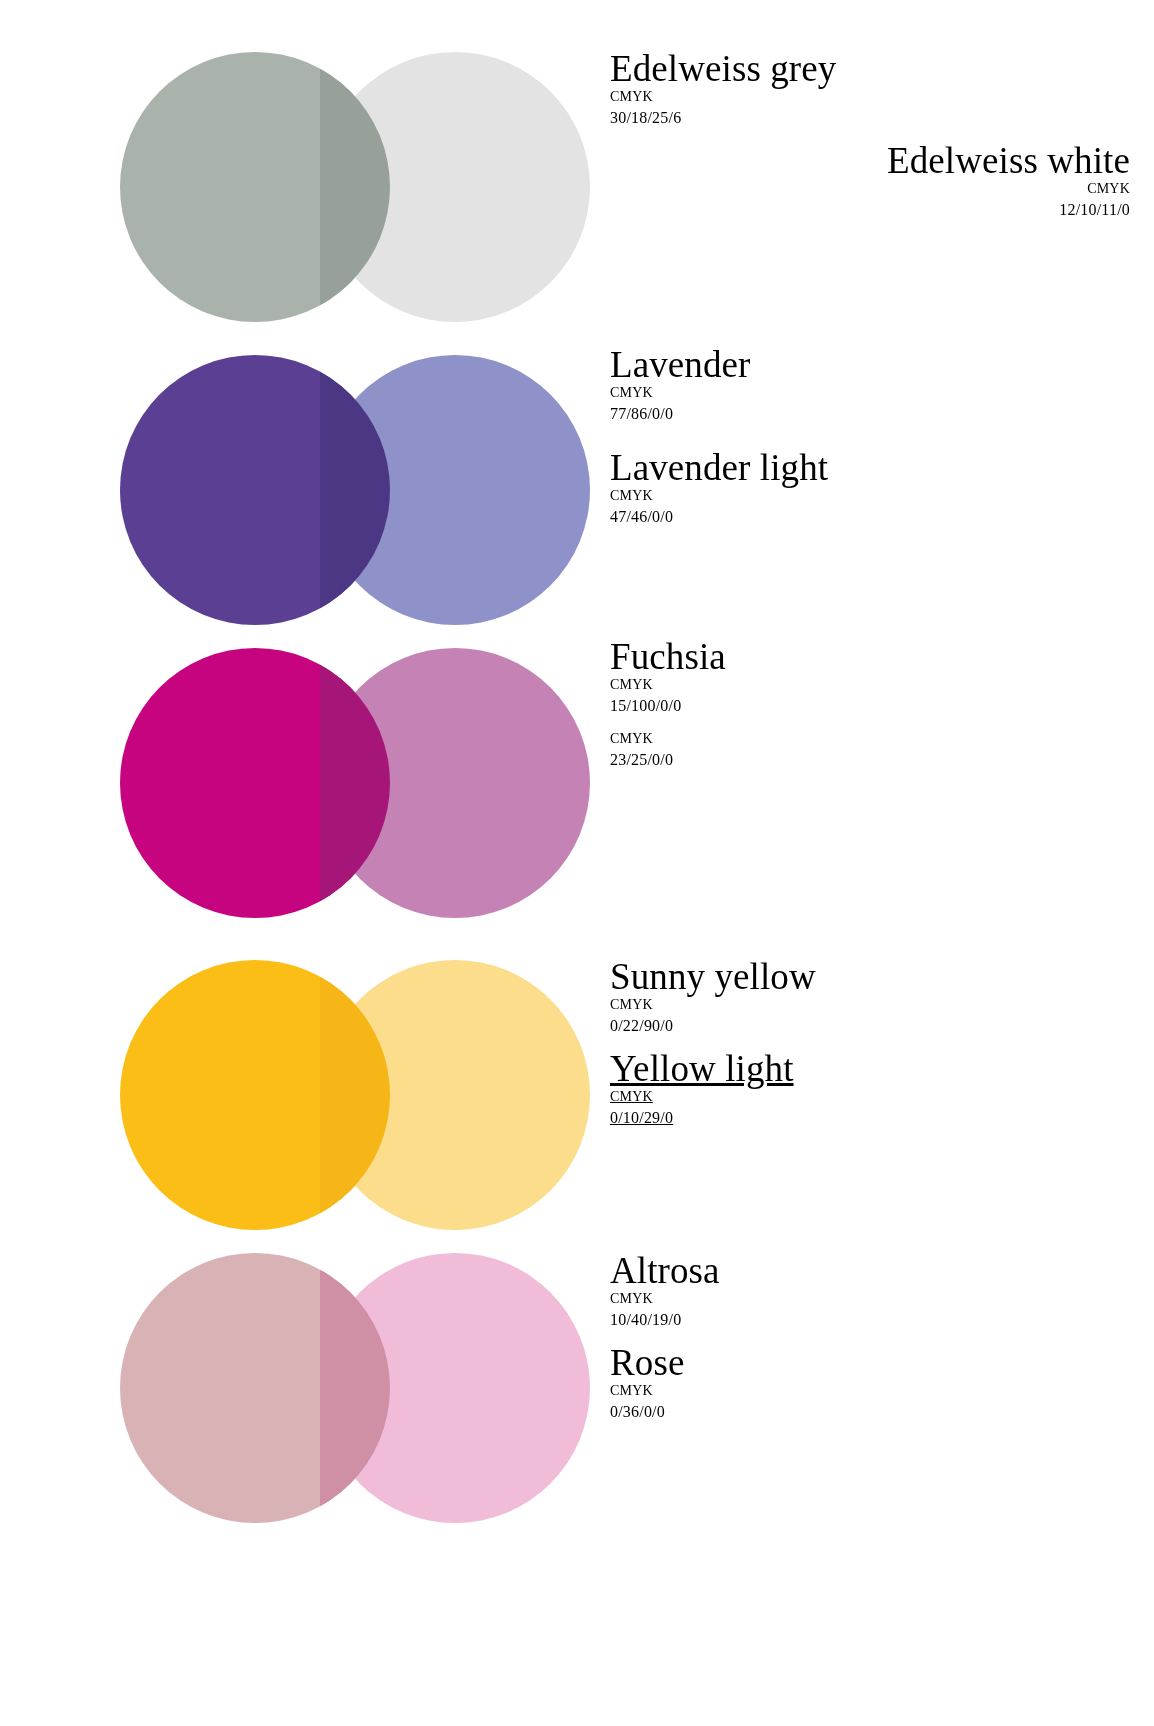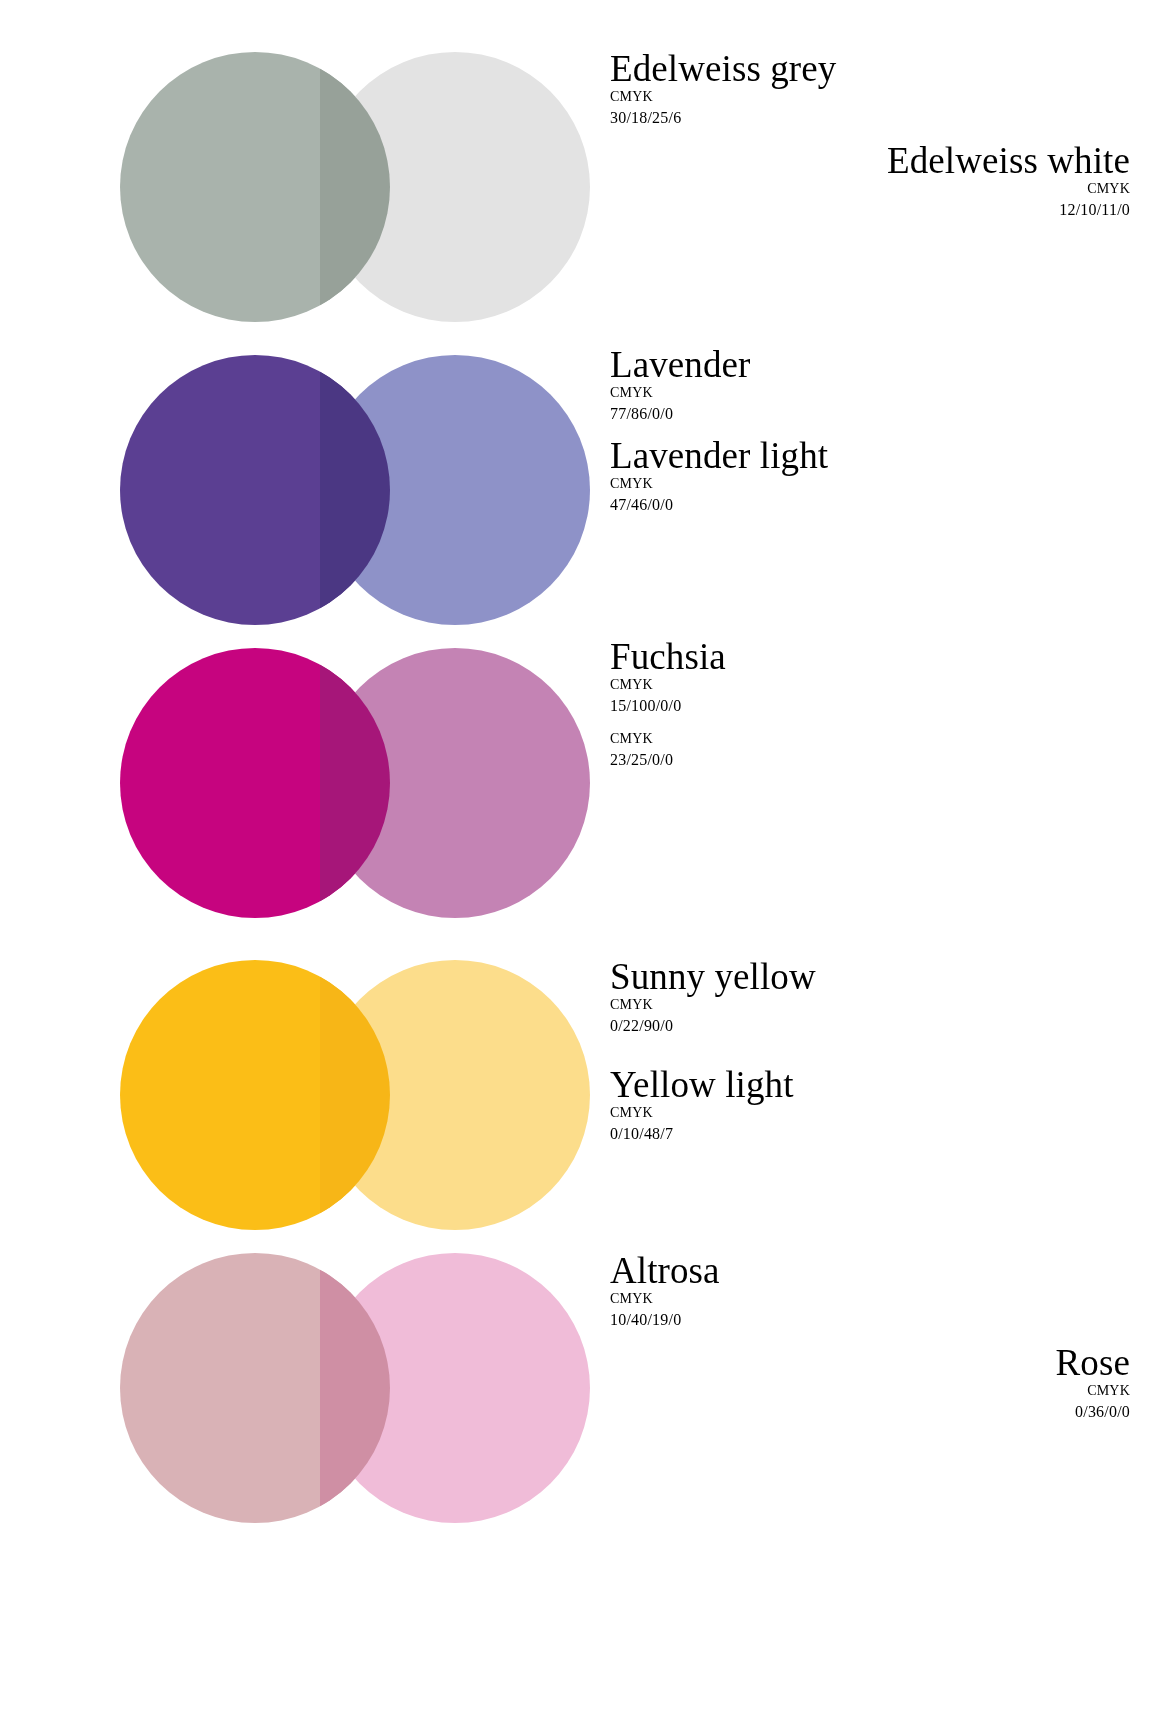--- a/index.html
+++ b/index.html
@@ -125,21 +125,21 @@
       <div class="overlap">
         <div class="overlap-inner" style="background:#4b3783;"></div>
       </div>
     </div>
     <div class="labels" style="top:346px;">
       <div class="color-entry">
         <div class="color-name">Lavender</div>
         <div class="cmyk-label">CMYK</div>
         <div class="cmyk-values">77/86/0/0</div>
       </div>
-      <div class="color-entry" style="margin-top:12px;">
+      <div class="color-entry" style="margin-top:24px;">
         <div class="color-name">Lavender light</div>
         <div class="cmyk-label">CMYK</div>
         <div class="cmyk-values">47/46/0/0</div>
       </div>
     </div>
   </div>
 
   <div class="swatch-group" style="top:0px;">
     <div class="venn" style="top:648px;">
       <div class="circle left" style="background:#c6047f;"></div>
@@ -168,43 +168,43 @@
       <div class="overlap">
         <div class="overlap-inner" style="background:#f7b617;"></div>
       </div>
     </div>
     <div class="labels" style="top:958px;">
       <div class="color-entry">
         <div class="color-name">Sunny yellow</div>
         <div class="cmyk-label">CMYK</div>
         <div class="cmyk-values">0/22/90/0</div>
       </div>
-      <div class="color-entry" style="margin-top:29px;">
+      <div class="color-entry" style="margin-top:13px;text-decoration:underline;">
         <div class="color-name">Yellow light</div>
         <div class="cmyk-label">CMYK</div>
-        <div class="cmyk-values">0/10/48/7</div>
+        <div class="cmyk-values">0/10/29/0</div>
       </div>
     </div>
   </div>
 
   <div class="swatch-group" style="top:0px;">
     <div class="venn" style="top:1253px;">
       <div class="circle left" style="background:#d9b2b6;"></div>
       <div class="circle right" style="background:#f0bcd8;"></div>
       <div class="overlap">
         <div class="overlap-inner" style="background:#cf8fa4;"></div>
       </div>
     </div>
     <div class="labels" style="top:1252px;">
       <div class="color-entry">
         <div class="color-name">Altrosa</div>
         <div class="cmyk-label">CMYK</div>
         <div class="cmyk-values">10/40/19/0</div>
       </div>
-      <div class="color-entry" style="margin-top:13px;text-align:right;">
+      <div class="color-entry" style="margin-top:13px;">
         <div class="color-name">Rose</div>
         <div class="cmyk-label">CMYK</div>
         <div class="cmyk-values">0/36/0/0</div>
       </div>
     </div>
   </div>
 
 </div>
 
 </body></html>

